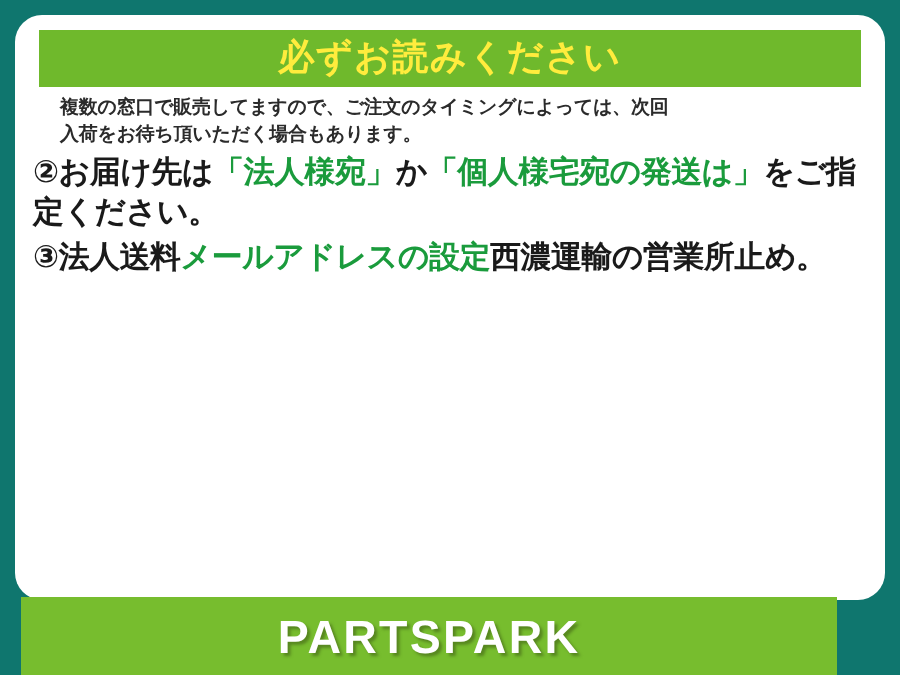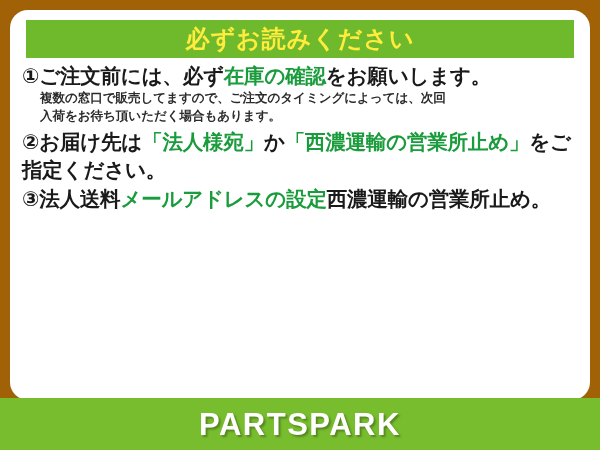--- a/index.html
+++ b/index.html
@@ -10,21 +10,21 @@
     width: 600px;
     height: 450px;
     overflow: hidden;
     font-family: "Liberation Sans", "DejaVu Sans", sans-serif;
   }
 
   #notice-card {
     position: relative;
     width: 600px;
     height: 450px;
-    background: #a16207;
+    background: #0f766e;
     box-sizing: border-box;
     overflow: hidden;
   }
 
   
   #panel {
     position: absolute;
     left: 10px;
     top: 10px;
     width: 580px;
@@ -91,23 +91,23 @@
     color: #2b2b2b;
     line-height: 1.42;
     letter-spacing: -0.1px;
     margin: 1px 0 0 18px;
     white-space: pre-line;
   }
 
   
   #footer-band {
     position: absolute;
-    left: 0;
+    left: 14px;
     bottom: 0;
-    width: 600px;
+    width: 544px;
     height: 52px;
     background: #77bd2e;
     display: flex;
     align-items: center;
     justify-content: center;
   }
   #footer-logo {
     color: #ffffff;
     font-size: 31px;
     font-weight: bold;
@@ -123,27 +123,26 @@
 
   <div id="panel">
 
     <div id="title-band">
       <span id="title-text">必ずお読みください</span>
     </div>
 
     <div id="body-area">
 
       <div class="item">
-        <div class="item-heading"><span>①</span><span>ご注文前には、必ず</span><span class="hl">在庫の確認</span><span>をお願いします。</span></div>
         <div class="item-sub">複数の窓口で販売してますので、ご注文のタイミングによっては、次回
 入荷をお待ち頂いただく場合もあります。</div>
       </div>
 
       <div class="item">
-        <div class="item-heading wrap"><span>②</span><span>お届け先は</span><span class="hl">「法人様宛」</span><span>か</span><span class="hl">「西濃運輸の営業所止め」</span><span>をご指定ください。</span></div>
+        <div class="item-heading wrap"><span>②</span><span>お届け先は</span><span class="hl">「法人様宛」</span><span>か</span><span class="hl">「個人様宅宛の発送は」</span><span>をご指定ください。</span></div>
       </div>
 
       <div class="item">
         <div class="item-heading"><span>③</span><span>法人送料</span><span class="hl">メールアドレスの設定</span><span>西濃運輸の営業所止め。</span></div>
       </div>
 
     </div>
   </div>
 
   <div id="footer-band">

